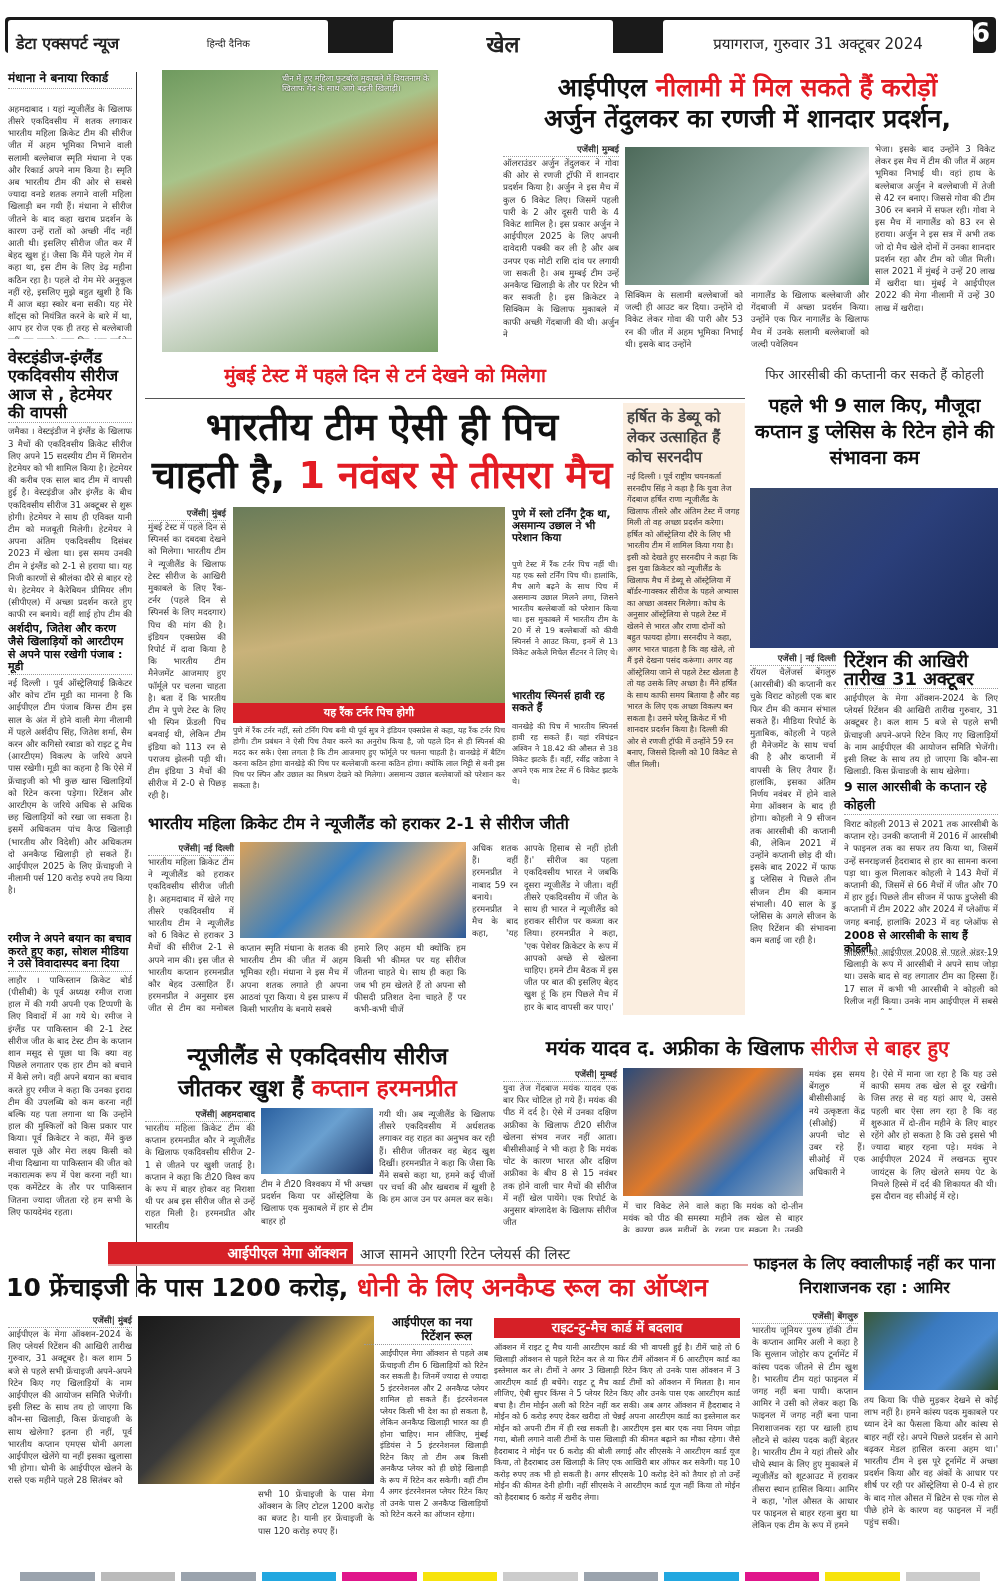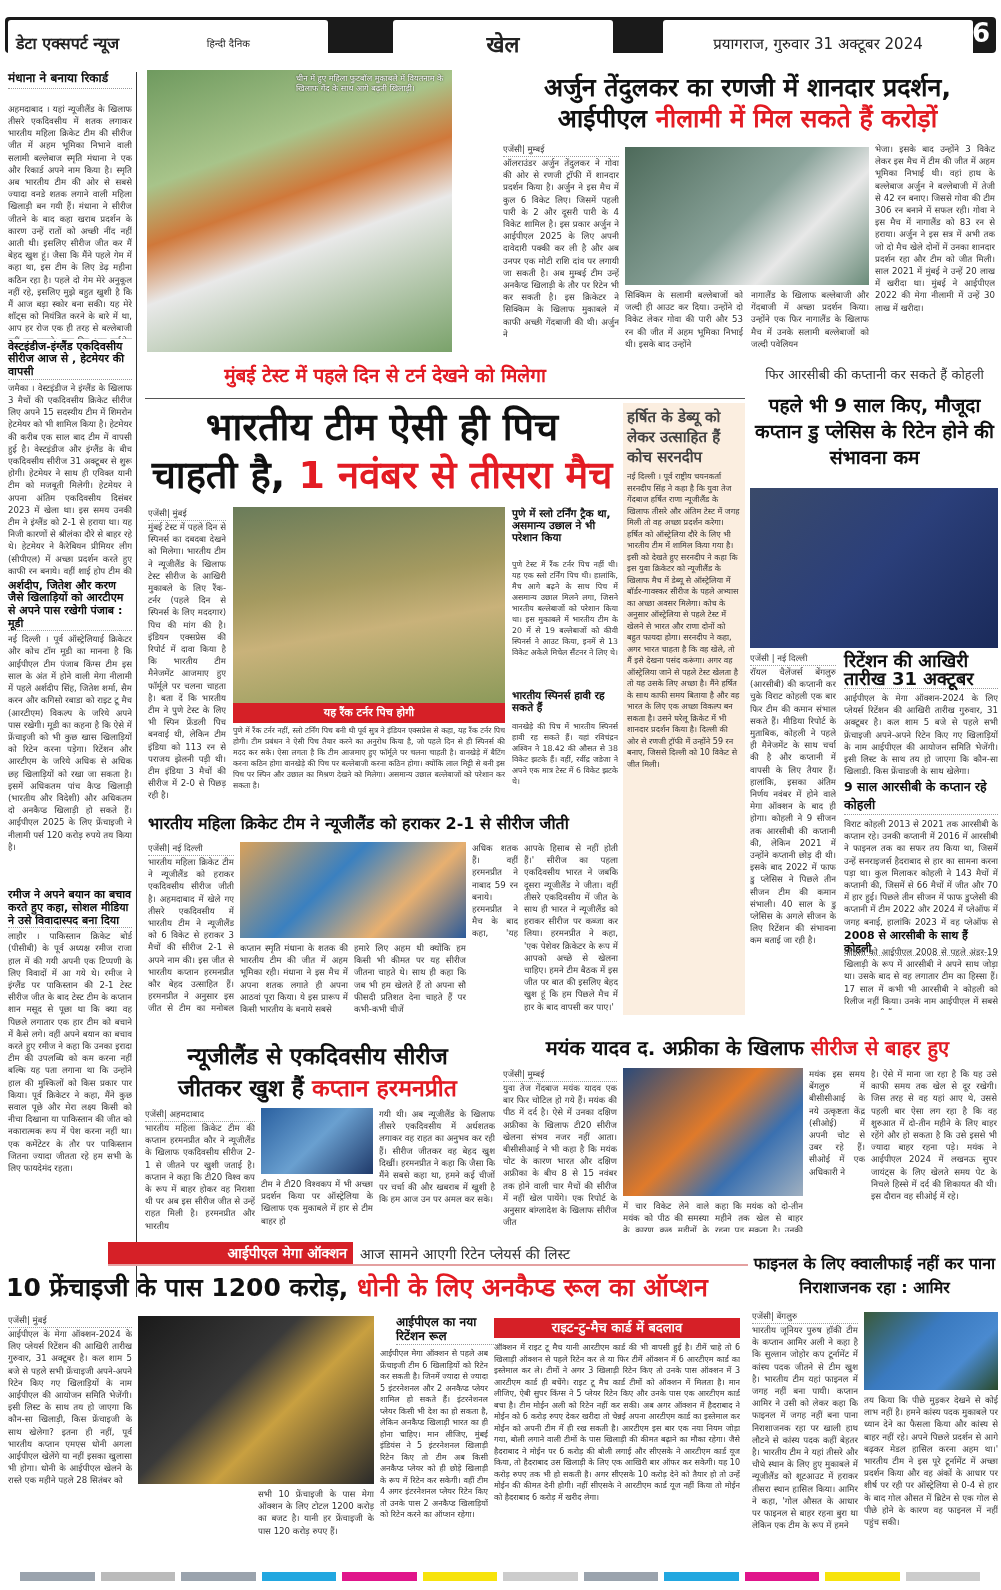--- a/index.html
+++ b/index.html
@@ -12,57 +12,57 @@
 .mast-right{left:658px;width:310px;justify-content:center;font-size:15px}
 .pagenum{right:6px;top:1px;font-size:26px;font-weight:bold;color:#fff}
 .paper{font-size:16px;font-weight:bold}
 .small{font-size:10px}
 .txt{font-size:8.6px;line-height:12.2px;color:#333;text-align:justify;overflow:hidden}
 .hd{font-weight:bold;color:#111;line-height:1.15}
 .red{color:#e31b23}
 .vline{width:1px;background:#333}
 .hline{height:1px;background:#999}
 .photo{background:linear-gradient(135deg,#6b8e5a,#9bb37a 40%,#c97b3a 60%,#5a7a4a)}
-.byline{font-size:8.5px;font-weight:normal;color:#333;border-bottom:1px dotted #999;text-align:left;padding-bottom:2px}
+.byline{font-size:8.5px;font-weight:bold;color:#333;border-bottom:1px dotted #999;text-align:right;padding-bottom:2px}
 .boxbg{background:#fbeee0}
 .redbar{background:#d62027;color:#fff;font-weight:bold;text-align:center}
 .caption{font-size:8px;color:#fff;line-height:10px}
 </style>
 </head>
 <body>
 
 <div class="abs mast">
   <div class="abs mbox mast-left">
     <span class="paper">डेटा एक्सपर्ट न्यूज</span>
     <span class="small" style="margin-right:70px">हिन्दी दैनिक</span>
   </div>
   <div class="abs mbox mast-mid">खेल</div>
   <div class="abs mbox mast-right">प्रयागराज, गुरुवार 31 अक्टूबर 2024</div>
   <div class="abs pagenum">6</div>
 </div>
 
 <div class="abs" style="left:8px;top:72px;width:124px;height:1225px">
   <div class="hd" style="font-size:12px;border-bottom:1px dotted #999;padding-bottom:2px;margin-bottom:14px">मंधाना ने बनाया रिकार्ड</div>
   <div class="txt" style="height:236px">अहमदाबाद । यहां न्यूजीलैंड के खिलाफ तीसरे एकदिवसीय में शतक लगाकर भारतीय महिला क्रिकेट टीम की सीरीज जीत में अहम भूमिका निभाने वाली सलामी बल्लेबाज स्मृति मंधाना ने एक और रिकार्ड अपने नाम किया है। स्मृति अब भारतीय टीम की ओर से सबसे ज्यादा वनडे शतक लगाने वाली महिला खिलाड़ी बन गयी हैं। मंधाना ने सीरीज जीतने के बाद कहा खराब प्रदर्शन के कारण उन्हें रातों को अच्छी नींद नहीं आती थी। इसलिए सीरीज जीत कर मैं बेहद खुश हूं। जैसा कि मैंने पहले गेम में कहा था, इस टीम के लिए डेढ़ महीना कठिन रहा है। पहले दो गेम मेरे अनुकूल नहीं रहे, इसलिए मुझे बहुत खुशी है कि मैं आज बड़ा स्कोर बना सकी। यह मेरे शॉट्स को नियंत्रित करने के बारे में था, आप हर रोज एक ही तरह से बल्लेबाजी नहीं कर सकते। कुछ दिन आप सर्वश्रेष्ठ स्थिति में होते हैं और कुछ दिन नहीं।</div>
-  <div class="hd" style="font-size:11px;margin-top:2px;border-bottom:1px dotted #999">वेस्टइंडीज-इंग्लैंड एकदिवसीय सीरीज आज से , हेटमेयर की वापसी</div>
+  <div class="hd" style="font-size:16px;margin-top:10px;border-bottom:1px dotted #999">वेस्टइंडीज-इंग्लैंड एकदिवसीय सीरीज आज से , हेटमेयर की वापसी</div>
   <div class="txt" style="height:196px;margin-top:2px">जमैका । वेस्टइंडीज ने इंग्लैंड के खिलाफ 3 मैचों की एकदिवसीय क्रिकेट सीरीज लिए अपने 15 सदस्यीय टीम में शिमरोन हेटमेयर को भी शामिल किया है। हेटमेयर की करीब एक साल बाद टीम में वापसी हुई है। वेस्टइंडीज और इंग्लैंड के बीच एकदिवसीय सीरीज 31 अक्टूबर से शुरू होगी। हेटमेयर ने साथ ही एविक्त यानी टीम को मजबूती मिलेगी। हेटमेयर ने अपना अंतिम एकदिवसीय दिसंबर 2023 में खेला था। इस समय उनकी टीम ने इंग्लैंड को 2-1 से हराया था। यह निजी कारणों से श्रीलंका दौरे से बाहर रहे थे। हेटमेयर ने कैरेबियन प्रीमियर लीग (सीपीएल) में अच्छा प्रदर्शन करते हुए काफी रन बनाये। वहीं शाई होप टीम की कप्तानी करेंगे। इस टीम में 17 साल के ज्वेल एंड्रयू को भी जगह मिली है। एंड्रयू ने इससे पहले श्रीलंका के खिलाफ हुई सीरीज में डेब्यू किया था।</div>
   <div class="hd" style="font-size:11px;margin-top:2px;border-bottom:1px dotted #999">अर्शदीप, जितेश और करण जैसे खिलाड़ियों को आरटीएम से अपने पास रखेगी पंजाब : मूडी</div>
   <div class="txt" style="height:254px;margin-top:2px">नई दिल्ली । पूर्व ऑस्ट्रेलियाई क्रिकेटर और कोच टॉम मूडी का मानना है कि आईपीएल टीम पंजाब किंग्स टीम इस साल के अंत में होने वाली मेगा नीलामी में पहले अर्शदीप सिंह, जितेश शर्मा, सैम करन और कगिसो रबाडा को राइट टू मैच (आरटीएम) विकल्प के जरिये अपने पास रखेगी। मूडी का कहना है कि ऐसे में फ्रेंचाइजी को भी कुछ खास खिलाड़ियों को रिटेन करना पड़ेगा। रिटेंशन और आरटीएम के जरिये अधिक से अधिक छह खिलाड़ियों को रखा जा सकता है। इसमें अधिकतम पांच कैप्ड खिलाड़ी (भारतीय और विदेशी) और अधिकतम दो अनकैप्ड खिलाड़ी हो सकते हैं। आईपीएल 2025 के लिए फ्रेंचाइजी ने नीलामी पर्स 120 करोड़ रुपये तय किया है।</div>
   <div class="hd" style="font-size:11px;margin-top:2px;border-bottom:1px dotted #999">रमीज ने अपने बयान का बचाव करते हुए कहा, सोशल मीडिया ने उसे विवादास्पद बना दिया</div>
   <div class="txt" style="height:290px;margin-top:2px">लाहौर । पाकिस्तान क्रिकेट बोर्ड (पीसीबी) के पूर्व अध्यक्ष रमीज राजा हाल में की गयी अपनी एक टिप्पणी के लिए विवादों में आ गये थे। रमीज ने इंग्लैंड पर पाकिस्तान की 2-1 टेस्ट सीरीज जीत के बाद टेस्ट टीम के कप्तान शान मसूद से पूछा था कि क्या वह पिछले लगातार एक हार टीम को बचाने में कैसे लगे। वहीं अपने बयान का बचाव करते हुए रमीज ने कहा कि उनका इरादा टीम की उपलब्धि को कम करना नहीं बल्कि यह पता लगाना था कि उन्होंने हाल की मुश्किलों को किस प्रकार पार किया। पूर्व क्रिकेटर ने कहा, मैंने कुछ सवाल पूछे और मेरा लक्ष्य किसी को नीचा दिखाना या पाकिस्तान की जीत को नकारात्मक रूप में पेश करना नहीं था। एक कमेंटेटर के तौर पर पाकिस्तान जितना ज्यादा जीतता रहे हम सभी के लिए फायदेमंद रहता।</div>
 </div>
 <div class="abs vline" style="left:136px;top:72px;height:1225px"></div>
 
-<div class="abs photo" style="left:147px;top:70px;width:305px;height:282px;background:linear-gradient(160deg,#6f9a5f 0%,#a8c48a 30%,#d0783a 45%,#e9e9e9 60%,#7aa26a 100%)">
+<div class="abs photo" style="left:162px;top:70px;width:276px;height:282px;background:linear-gradient(160deg,#6f9a5f 0%,#a8c48a 30%,#d0783a 45%,#e9e9e9 60%,#7aa26a 100%)">
   <div class="abs caption" style="right:6px;top:4px;width:150px;color:#fff;text-shadow:0 0 2px #000">चीन में हुए महिला फुटबॉल मुकाबले में वियतनाम के खिलाफ गेंद के साथ आगे बढ़ती खिलाड़ी।</div>
 </div>
 
 <div class="abs hd" style="left:500px;top:72px;width:495px;font-size:25px;text-align:center;line-height:31px">
+  <div><span>आईपीएल</span> <span class="red">नीलामी में मिल सकते हैं करोड़ों</span></div>
   <div>अर्जुन तेंदुलकर का रणजी में शानदार प्रदर्शन,</div>
-  <div><span>आईपीएल</span> <span class="red">नीलामी में मिल सकते हैं करोड़ों</span></div>
 </div>
 <div class="abs" style="left:503px;top:143px;width:492px;height:215px">
   <div class="abs byline" style="left:0;top:0;width:116px">एजेंसी| मुम्बई</div>
   <div class="abs txt" style="left:0;top:14px;width:116px;height:200px">ऑलराउंडर अर्जुन तेंदुलकर ने गोवा की ओर से रणजी ट्रॉफी में शानदार प्रदर्शन किया है। अर्जुन ने इस मैच में कुल 6 विकेट लिए। जिसमें पहली पारी के 2 और दूसरी पारी के 4 विकेट शामिल है। इस प्रकार अर्जुन ने आईपीएल 2025 के लिए अपनी दावेदारी पक्की कर ली है और अब उनपर एक मोटी राशि दांव पर लगायी जा सकती है। अब मुम्बई टीम उन्हें अनकैप्ड खिलाड़ी के तौर पर रिटेन भी कर सकती है। इस क्रिकेटर ने सिक्किम के खिलाफ मुकाबले में काफी अच्छी गेंदबाजी की थी। अर्जुन ने</div>
   <div class="abs photo" style="left:122px;top:4px;width:244px;height:138px;background:linear-gradient(135deg,#4d6a5a,#8aa39a 50%,#e8e8e8 70%,#6b8c7a)"></div>
   <div class="abs txt" style="left:122px;top:146px;width:118px;height:68px">सिक्किम के सलामी बल्लेबाजों को जल्दी ही आउट कर दिया। उन्होंने दो विकेट लेकर गोवा की पारी और 53 रन की जीत में अहम भूमिका निभाई थी। इसके बाद उन्होंने</div>
   <div class="abs txt" style="left:248px;top:146px;width:118px;height:68px">नागालैंड के खिलाफ बल्लेबाजी और गेंदबाजी में अच्छा प्रदर्शन किया। उन्होंने एक फिर नागालैंड के खिलाफ मैच में उनके सलामी बल्लेबाजों को जल्दी पवेलियन</div>
   <div class="abs txt" style="left:372px;top:0;width:120px;height:214px">भेजा। इसके बाद उन्होंने 3 विकेट लेकर इस मैच में टीम की जीत में अहम भूमिका निभाई थी। वहां हाथ के बल्लेबाज अर्जुन ने बल्लेबाजी में तेजी से 42 रन बनाए। जिससे गोवा की टीम 306 रन बनाने में सफल रही। गोवा ने इस मैच में नागालैंड को 83 रन से हराया। अर्जुन ने इस सत्र में अभी तक जो दो मैच खेले दोनों में उनका शानदार प्रदर्शन रहा और टीम को जीत मिली। साल 2021 में मुंबई ने उन्हें 20 लाख में खरीदा था। मुंबई ने आईपीएल 2022 की मेगा नीलामी में उन्हें 30 लाख में खरीदा।</div>
 </div>
 
@@ -144,21 +144,21 @@
   <span class="abs" style="left:252px;top:2px;font-size:14px;color:#333">आज सामने आएगी रिटेन प्लेयर्स की लिस्ट</span>
 </div>
 <div class="abs hd" style="left:6px;top:1270px;width:740px;font-size:25px;line-height:36px">
   <span>10 फ्रेंचाइजी के पास 1200 करोड़,</span> <span class="red">धोनी के लिए अनकैप्ड रूल का ऑप्शन</span>
 </div>
 <div class="abs" style="left:8px;top:1314px;width:740px;height:250px">
   <div class="abs byline" style="left:0;top:0;width:124px">एजेंसी| मुंबई</div>
   <div class="abs txt" style="left:0;top:14px;width:124px;height:232px">आईपीएल के मेगा ऑक्शन-2024 के लिए प्लेयर्स रिटेंशन की आखिरी तारीख गुरुवार, 31 अक्टूबर है। कल शाम 5 बजे से पहले सभी फ्रेंचाइजी अपने-अपने रिटेन किए गए खिलाड़ियों के नाम आईपीएल की आयोजन समिति भेजेंगी। इसी लिस्ट के साथ तय हो जाएगा कि कौन-सा खिलाड़ी, किस फ्रेंचाइजी के साथ खेलेगा? इतना ही नहीं, पूर्व भारतीय कप्तान एमएस धोनी अगला आईपीएल खेलेंगे या नहीं इसका खुलासा भी होगा। धोनी के आईपीएल खेलने के रास्ते एक महीने पहले 28 सितंबर को</div>
   <div class="abs photo" style="left:130px;top:2px;width:236px;height:168px;background:linear-gradient(135deg,#1a1a1a,#3a3a3a 40%,#c9a040 60%,#2a2a2a)"></div>
   <div class="abs txt" style="left:250px;top:174px;width:116px;height:72px">सभी 10 फ्रेंचाइजी के पास मेगा ऑक्शन के लिए टोटल 1200 करोड़ का बजट है। यानी हर फ्रेंचाइजी के पास 120 करोड़ रुपए हैं।</div>
-  <div class="abs hd" style="left:388px;top:2px;width:108px;font-size:12px;border-bottom:1px dotted #999">आईपीएल का नया रिटेंशन रूल</div>
+  <div class="abs hd" style="left:356px;top:2px;width:108px;font-size:12px;text-align:right;border-bottom:1px dotted #999">आईपीएल का नया रिटेंशन रूल</div>
   <div class="abs txt" style="left:372px;top:34px;width:108px;height:212px;font-size:8px;line-height:11.5px">आईपीएल मेगा ऑक्शन से पहले अब फ्रेंचाइजी टीम 6 खिलाड़ियों को रिटेन कर सकती है। जिनमें ज्यादा से ज्यादा 5 इंटरनेशनल और 2 अनकैप्ड प्लेयर शामिल हो सकते हैं। इंटरनेशनल प्लेयर किसी भी देश का हो सकता है, लेकिन अनकैप्ड खिलाड़ी भारत का ही होना चाहिए। मान लीजिए, मुंबई इंडियंस ने 5 इंटरनेशनल खिलाड़ी रिटेन किए तो टीम अब किसी अनकैप्ड प्लेयर को ही छोड़े खिलाड़ी के रूप में रिटेन कर सकेगी। वहीं टीम 4 अगर इंटरनेशनल प्लेयर रिटेन किए तो उनके पास 2 अनकैप्ड खिलाड़ियों को रिटेन करने का ऑप्शन रहेगा।</div>
   <div class="abs redbar" style="left:486px;top:4px;width:246px;height:20px;font-size:13px;line-height:20px">राइट-टु-मैच कार्ड में बदलाव</div>
   <div class="abs txt" style="left:486px;top:28px;width:246px;height:218px;font-size:8px;line-height:11.5px">ऑक्शन में राइट टू मैच यानी आरटीएम कार्ड की भी वापसी हुई है। टीमें चाहे तो 6 खिलाड़ी ऑक्शन से पहले रिटेन कर ले या फिर टीमें ऑक्शन में 6 आरटीएम कार्ड का इस्तेमाल कर ले। टीमों ने अगर 3 खिलाड़ी रिटेन किए तो उनके पास ऑक्शन में 3 आरटीएम कार्ड ही बचेंगे। राइट टू मैच कार्ड टीमों को ऑक्शन में मिलता है। मान लीजिए, ऐबी सुपर किंग्स ने 5 प्लेयर रिटेन किए और उनके पास एक आरटीएम कार्ड बचा है। टीम मोईन अली को रिटेन नहीं कर सकी। अब अगर ऑक्शन में हैदराबाद ने मोईन को 6 करोड़ रुपए देकर खरीदा तो चेन्नई अपना आरटीएम कार्ड का इस्तेमाल कर मोईन को अपनी टीम में ही रख सकती है। आरटीएम इस बार एक नया नियम जोड़ा गया, बोली लगाने वाली टीमों के पास खिलाड़ी की कीमत बढ़ाने का मौका रहेगा। जैसे हैदराबाद ने मोईन पर 6 करोड़ की बोली लगाई और सीएसके ने आरटीएम कार्ड यूज किया, तो हैदराबाद उस खिलाड़ी के लिए एक आखिरी बार ऑफर कर सकेगी। यह 10 करोड़ रुपए तक भी हो सकती है। अगर सीएसके 10 करोड़ देने को तैयार हो तो उन्हें मोईन की कीमत देनी होगी। नहीं सीएसके ने आरटीएम कार्ड यूज नहीं किया तो मोईन को हैदराबाद 6 करोड़ में खरीद लेगा।</div>
 </div>
 
 <div class="abs hd" style="left:752px;top:1252px;width:245px;font-size:16px;line-height:24px;text-align:center">फाइनल के लिए क्वालीफाई नहीं कर पाना निराशाजनक रहा : आमिर</div>
 <div class="abs" style="left:752px;top:1310px;width:246px;height:255px">
   <div class="abs byline" style="left:0;top:0;width:106px">एजेंसी| बेंगलुरु</div>
   <div class="abs txt" style="left:0;top:14px;width:106px;height:240px">भारतीय जूनियर पुरुष हॉकी टीम के कप्तान आमिर अली ने कहा है कि सुल्तान जोहोर कप टूर्नामेंट में कांस्य पदक जीतने से टीम खुश है। भारतीय टीम यहां फाइनल में जगह नहीं बना पायी। कप्तान आमिर ने उसी को लेकर कहा कि फाइनल में जगह नहीं बना पाना निराशाजनक रहा पर खाली हाथ लौटने से कांस्य पदक कहीं बेहतर है। भारतीय टीम ने यहां तीसरे और चौथे स्थान के लिए हुए मुकाबले में न्यूजीलैंड को शूटआउट में हराकर तीसरा स्थान हासिल किया। आमिर ने कहा, 'गोल औसत के आधार पर फाइनल से बाहर रहना बुरा था लेकिन एक टीम के रूप में हमने</div>
   <div class="abs photo" style="left:112px;top:2px;width:134px;height:78px;background:linear-gradient(135deg,#3a5a3a,#3a7ac0 40%,#4a8ad0 70%,#2a4a2a)"></div>

